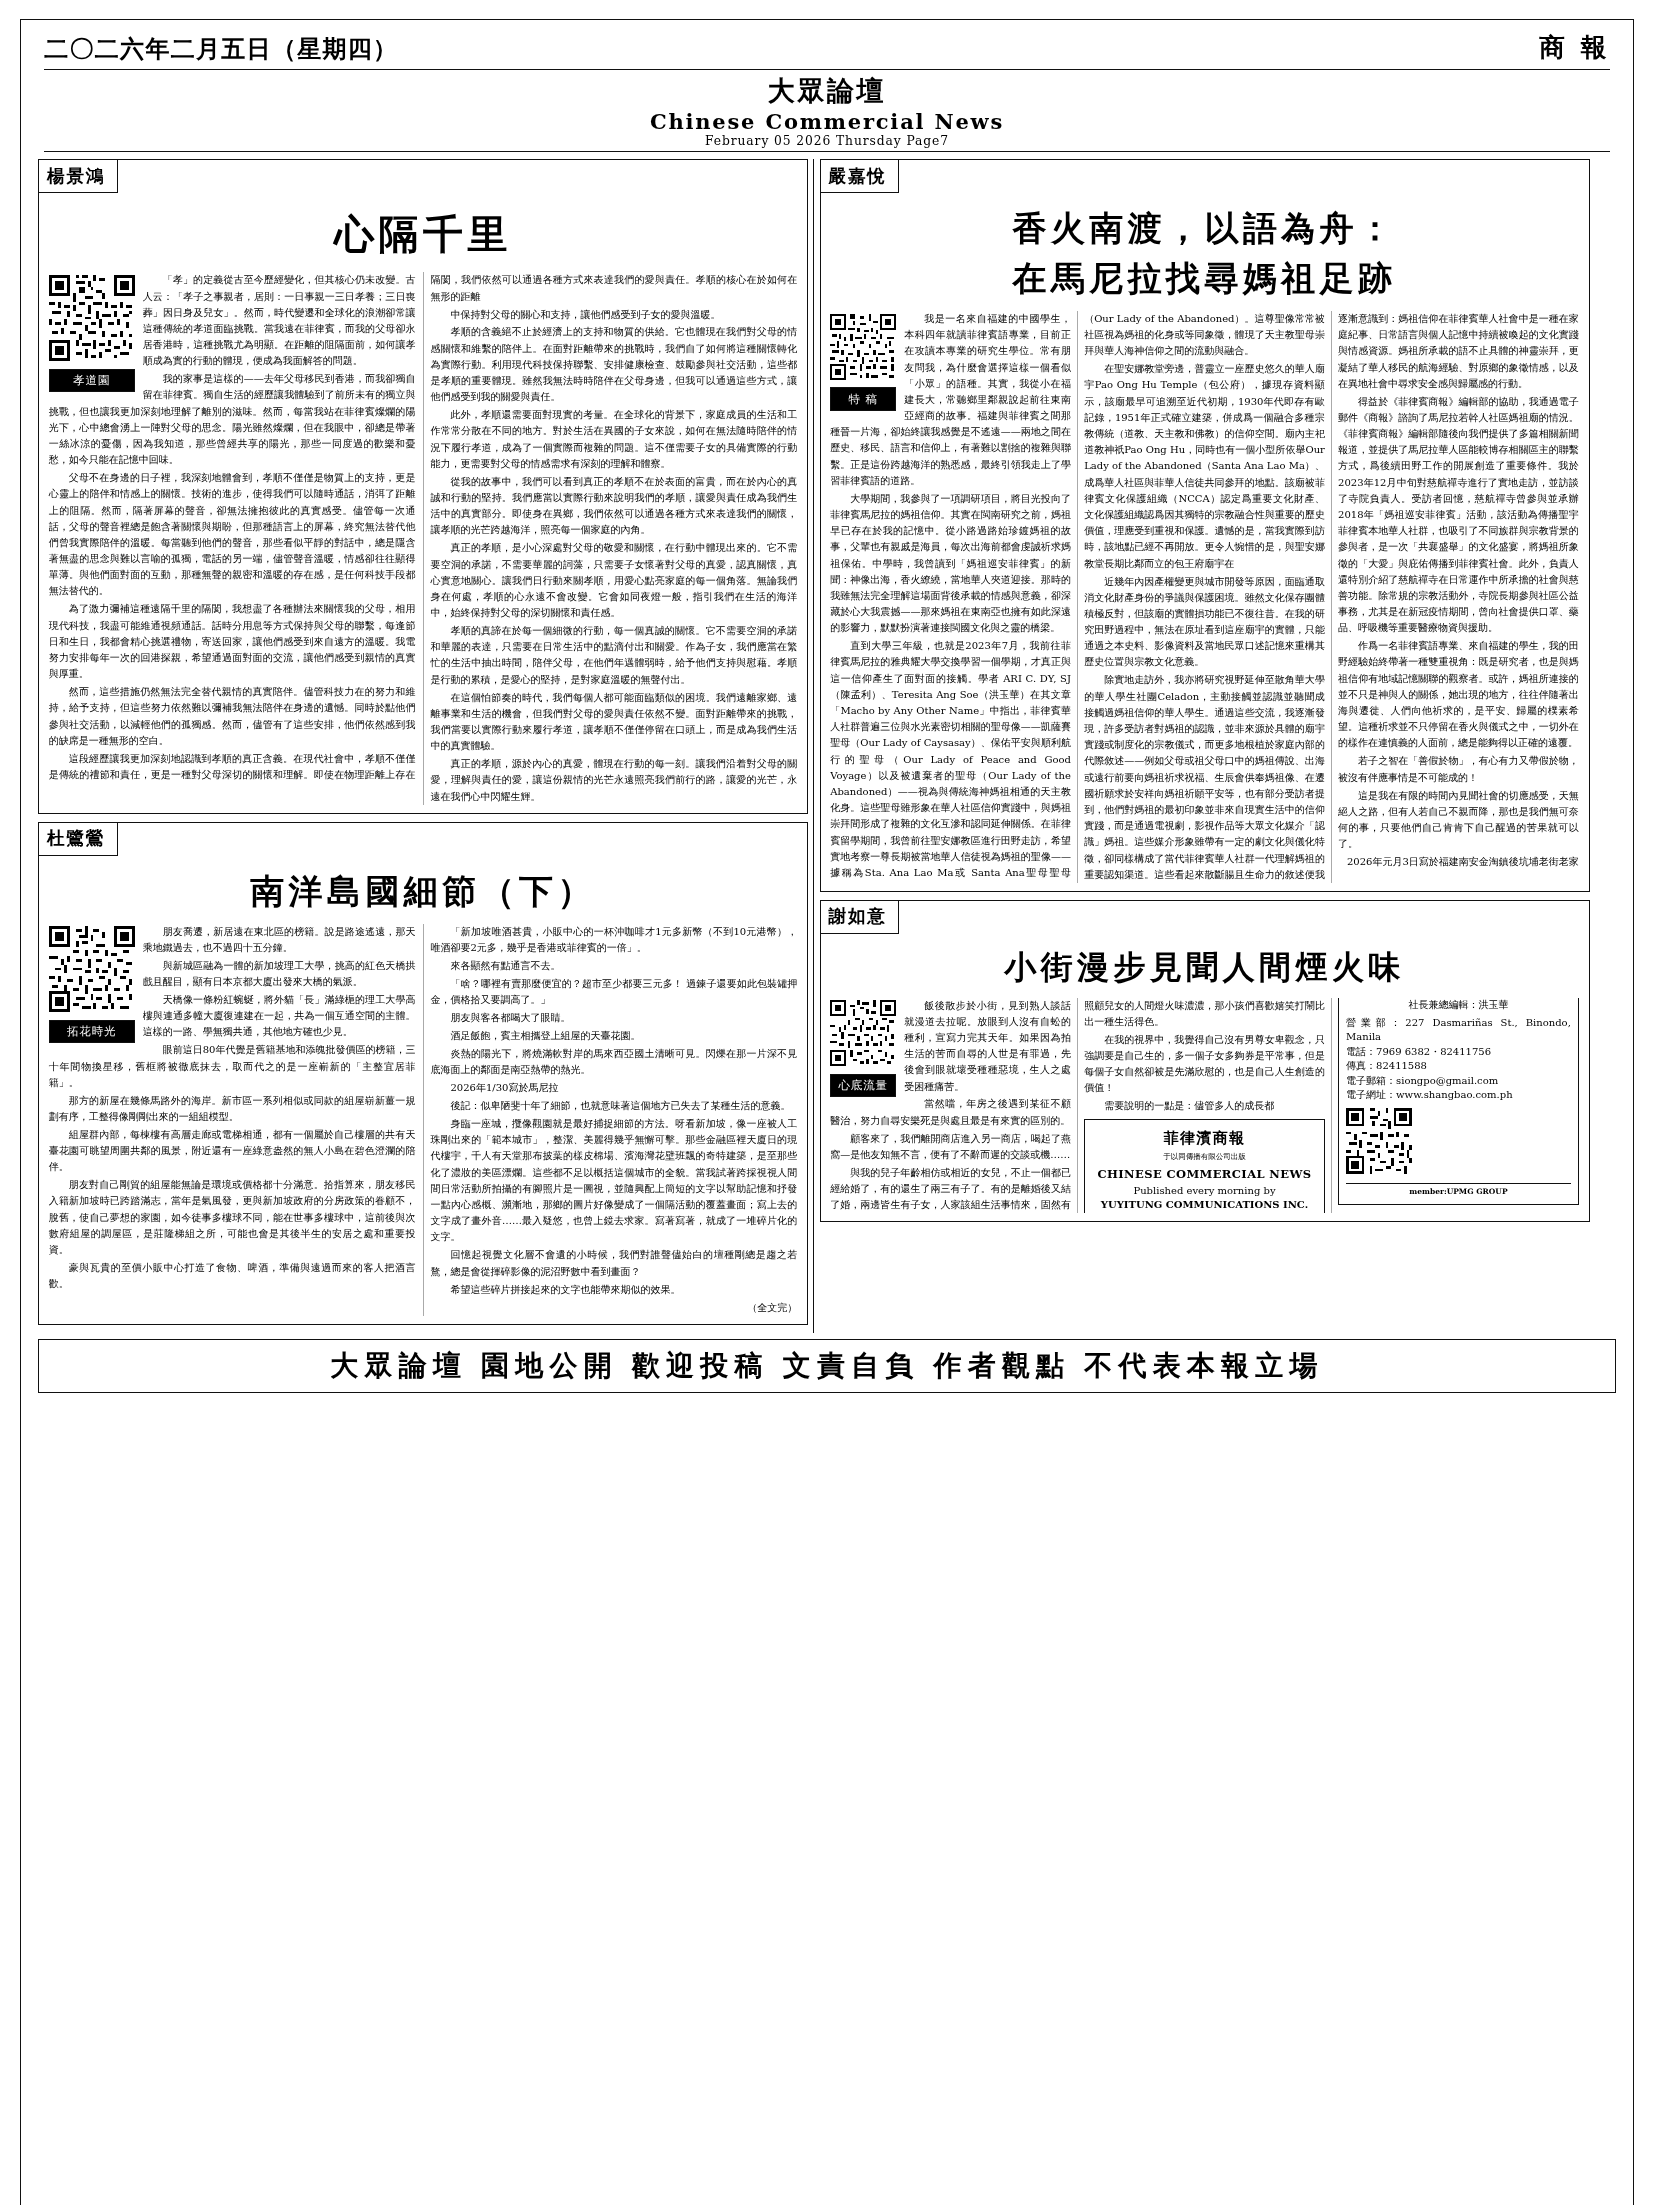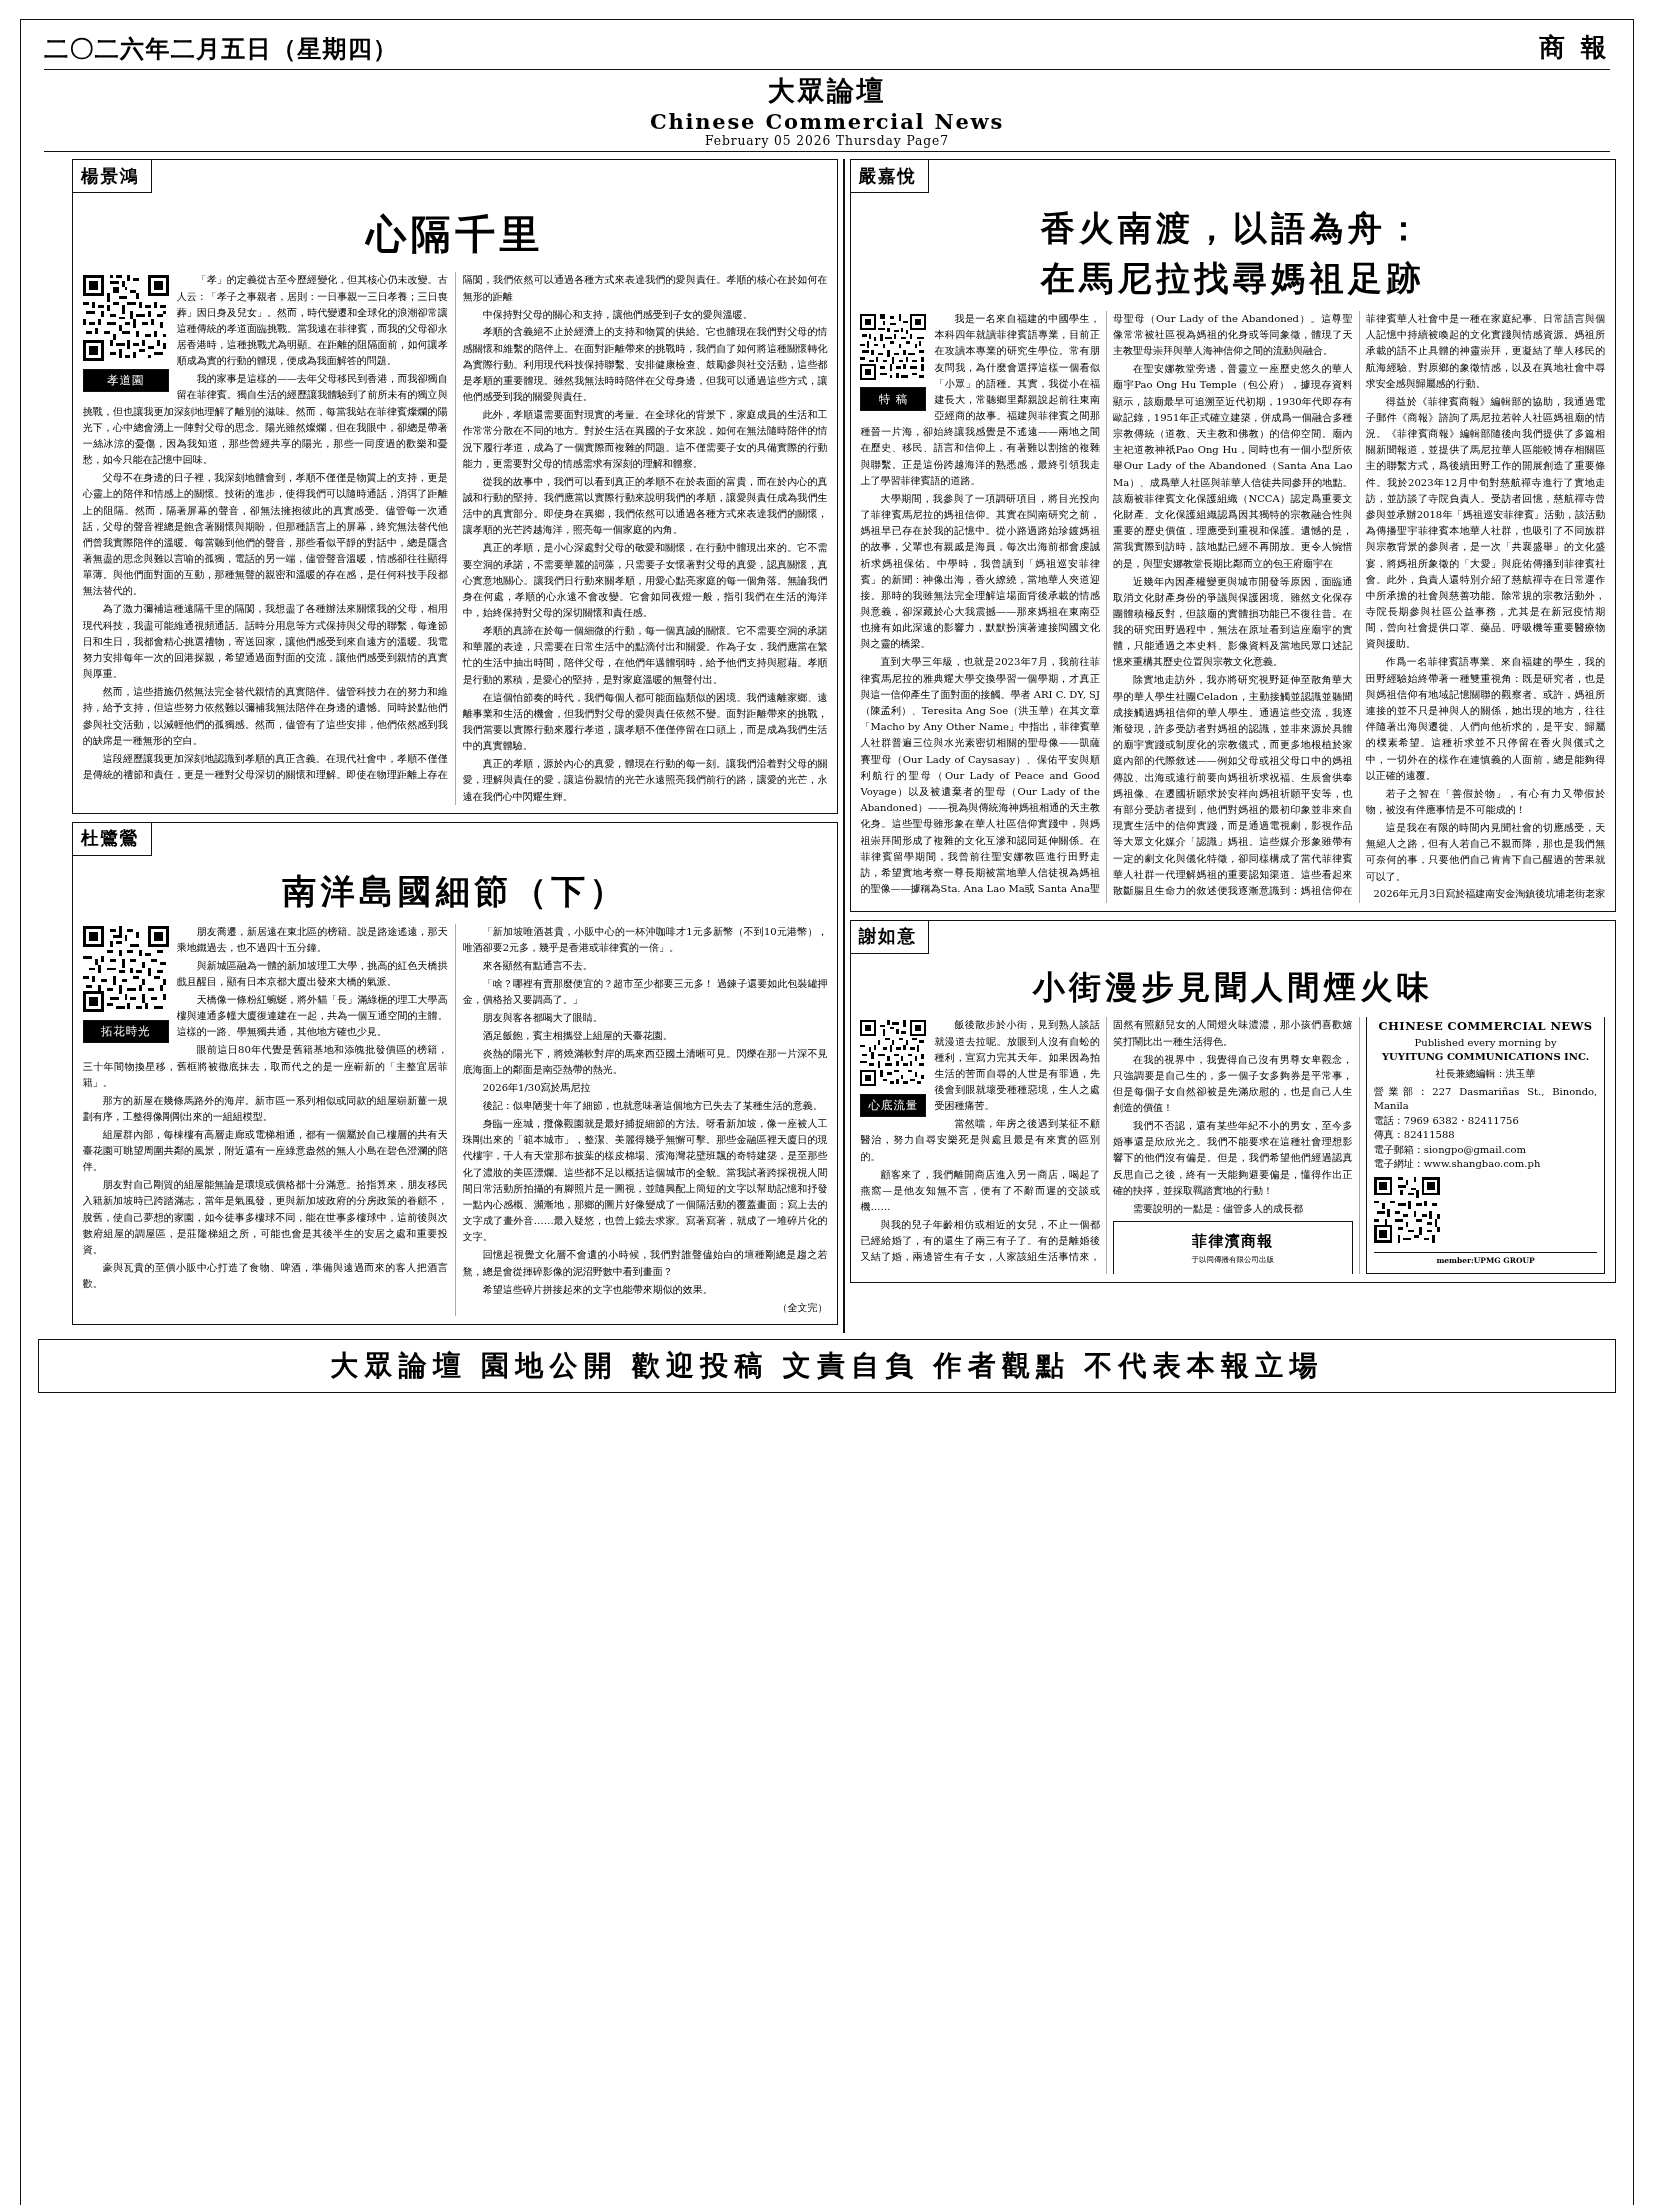--- a/index.html
+++ b/index.html
@@ -15,21 +15,21 @@
   .mast-brand{font-family:"DejaVu Serif","Liberation Serif",serif;font-size:25.6px;font-weight:bold;letter-spacing:3.5px;}
   .mast-rule{border:0;border-top:1.3px solid #111;margin:4.4px 0 2.6px 0;}
   .mast-row2{display:flex;align-items:center;justify-content:space-between;flex-direction:column;}
   .mast-title{font-family:"DejaVu Serif","Liberation Serif",serif;font-size:27px;font-weight:bold;letter-spacing:2.6px;}
   .mast-eng{font-family:"DejaVu Serif","Liberation Serif",serif;font-size:21px;font-weight:bold;letter-spacing:1.8px;flex:1;text-align:center;}
   .mast-issue{font-family:"DejaVu Serif","Liberation Serif",serif;font-size:12.3px;letter-spacing:0.9px;white-space:nowrap;}
   .mast-rule2{border:0;border-top:1.3px solid #111;margin:3.5px 0 0 0;}
 
   
   .body-grid{display:flex;gap:0;margin-top:7px;}
-  .col-left{width:770px;margin-left:34px;}
+  .col-left{width:770px;}
   .col-div{width:11.5px;display:flex;justify-content:center;}
   .col-div .vline{width:1.3px;background:#111;height:100%;}
   .col-right{width:770px;}
 
   .panel{border:1.3px solid #111;padding:0;margin-bottom:8px;background:#fff;}
   .byline-box{display:inline-block;border:1.3px solid #111;border-left:0;border-top:0;padding:3.5px 11.5px 4.4px 8px;font-family:"DejaVu Serif","Liberation Serif",serif;font-size:17.6px;font-weight:bold;letter-spacing:1.8px;}
   .panel-inner{padding:4.4px 9.7px 8px 9.7px;}
 
   .headline{font-family:"DejaVu Serif","Liberation Serif",serif;font-weight:bold;text-align:center;letter-spacing:4.4px;line-height:1.25;}
   .h-xl{font-size:40px;margin:11.5px 0 13.2px 0;}
@@ -480,21 +480,20 @@
                       <rect x="25" y="27" width="2" height="1"></rect>
                   </g>
                 </svg>
                 <div class="qr-cap">心底流量</div>
               </div>
               <p>飯後散步於小街，見到熟人談話就漫道去拉呢。放眼到人沒有自蚣的種利，宣寫力完其天年。如果因為拍生活的苦而自尋的人世是有罪過，先後會到眼就壞受種種惡境，生人之處受困種痛苦。</p>
               <p>當然噹，年房之後遇到某征不顧醫治，努力自尋安樂死是與處且最是有來實的區別的。</p>
               <p>顧客來了，我們離開商店進入另一商店，喝起了燕窩—是他友知無不言，便有了不辭而遲的交談或機……</p>
               <p>與我的兒子年齡相仿或相近的女兒，不止一個都已經給婚了，有的還生了兩三有子了。有的是離婚後又結了婚，兩邊皆生有子女，人家該組生活事情來，固然有照顧兒女的人間燈火味濃濃，那小孩們喜歡嬉笑打鬧比出一種生活得色。</p>
               <p>在我的視界中，我覺得自己沒有男尊女卑觀念，只強調要是自己生的，多一個子女多夠券是平常事，但是每個子女自然卻被是先滿欣慰的，也是自己人生創造的價值！</p>
-              <p>我們不否認，還有某些年紀不小的男女，至今多婚事還是欣欣光之。我們不能要求在這種社會理想影響下的他們沒有偏是。但是，我們希望他們經過認真反思自己之後，終有一天能夠避要偏是，懂得作出正確的抉擇，並採取羈踏實地的行動！</p>
               <p>需要說明的一點是：儘管多人的成長都</p>
 
               <div class="colophon">
                 <div class="colo-title-cn">菲律濱商報</div>
                 <div class="colo-sub">于以同傳播有限公司出版</div>
                 <div class="colo-title-en">CHINESE COMMERCIAL NEWS</div>
                 <div class="colo-line" style="text-align:center;">Published every morning by</div>
                 <div class="colo-line" style="text-align:center;font-weight:bold;">YUYITUNG COMMUNICATIONS INC.</div>
                 <div class="colo-line" style="text-align:center;margin-top:1.8px;">社長兼總編輯：洪玉華</div>
                 <div class="colo-flex">

